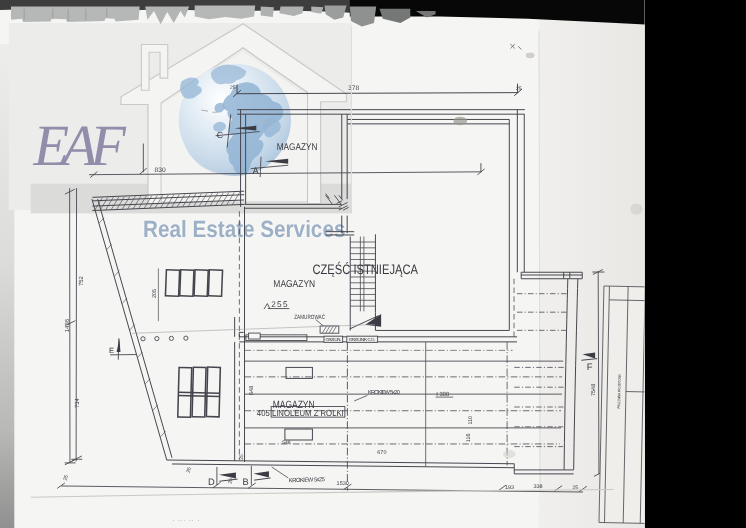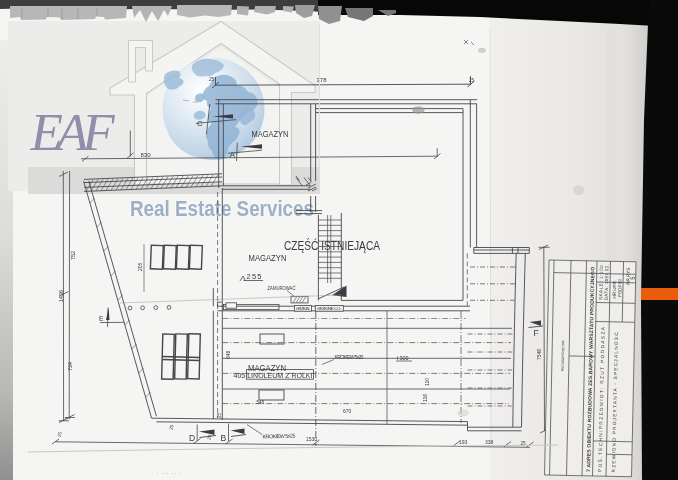--- a/index.html
+++ b/index.html
@@ -1,16 +1,16 @@
 <!DOCTYPE html>
 <html><head>
 <meta charset="utf-8">
 <style>
   html,body{margin:0;padding:0;background:#000;}
-  #page{position:relative;width:678px;height:480px;overflow:hidden;background:#f6f6f4;font-family:"Liberation Sans",sans-serif;text-decoration:underline;}
+  #page{position:relative;width:586px;height:480px;overflow:hidden;background:#f6f6f4;font-family:"Liberation Sans",sans-serif;text-decoration:underline;}
   svg{position:absolute;top:0;left:0;}
 </style>
 </head>
 <body>
 <div id="page">
 <svg width="678" height="480" viewBox="0 0 678 480">
 <defs>
   <linearGradient id="rightpage" x1="0" y1="0" x2="1" y2="0">
     <stop offset="0" stop-color="#f0efed"></stop>
     <stop offset="0.55" stop-color="#e9e8e5"></stop>

